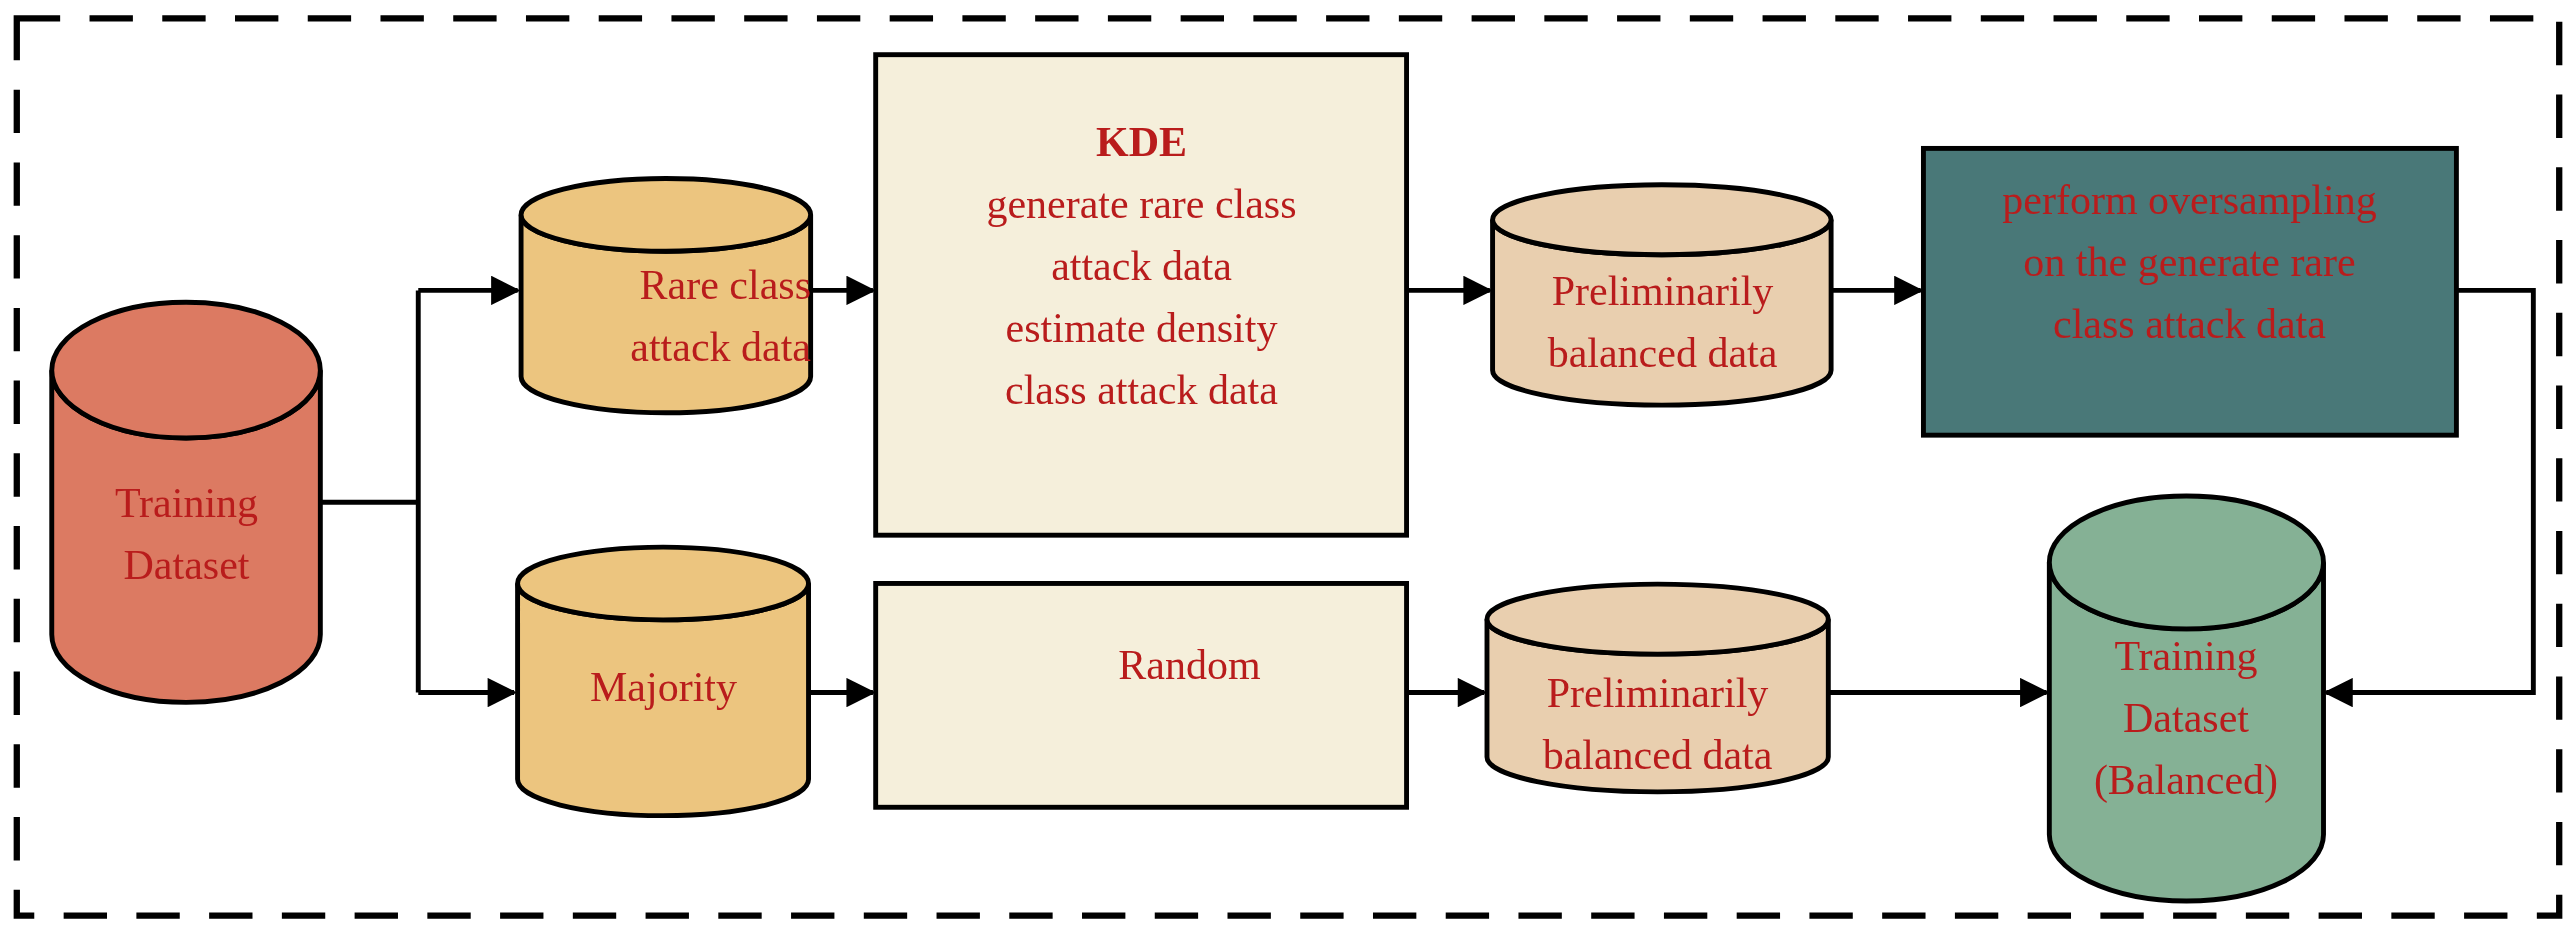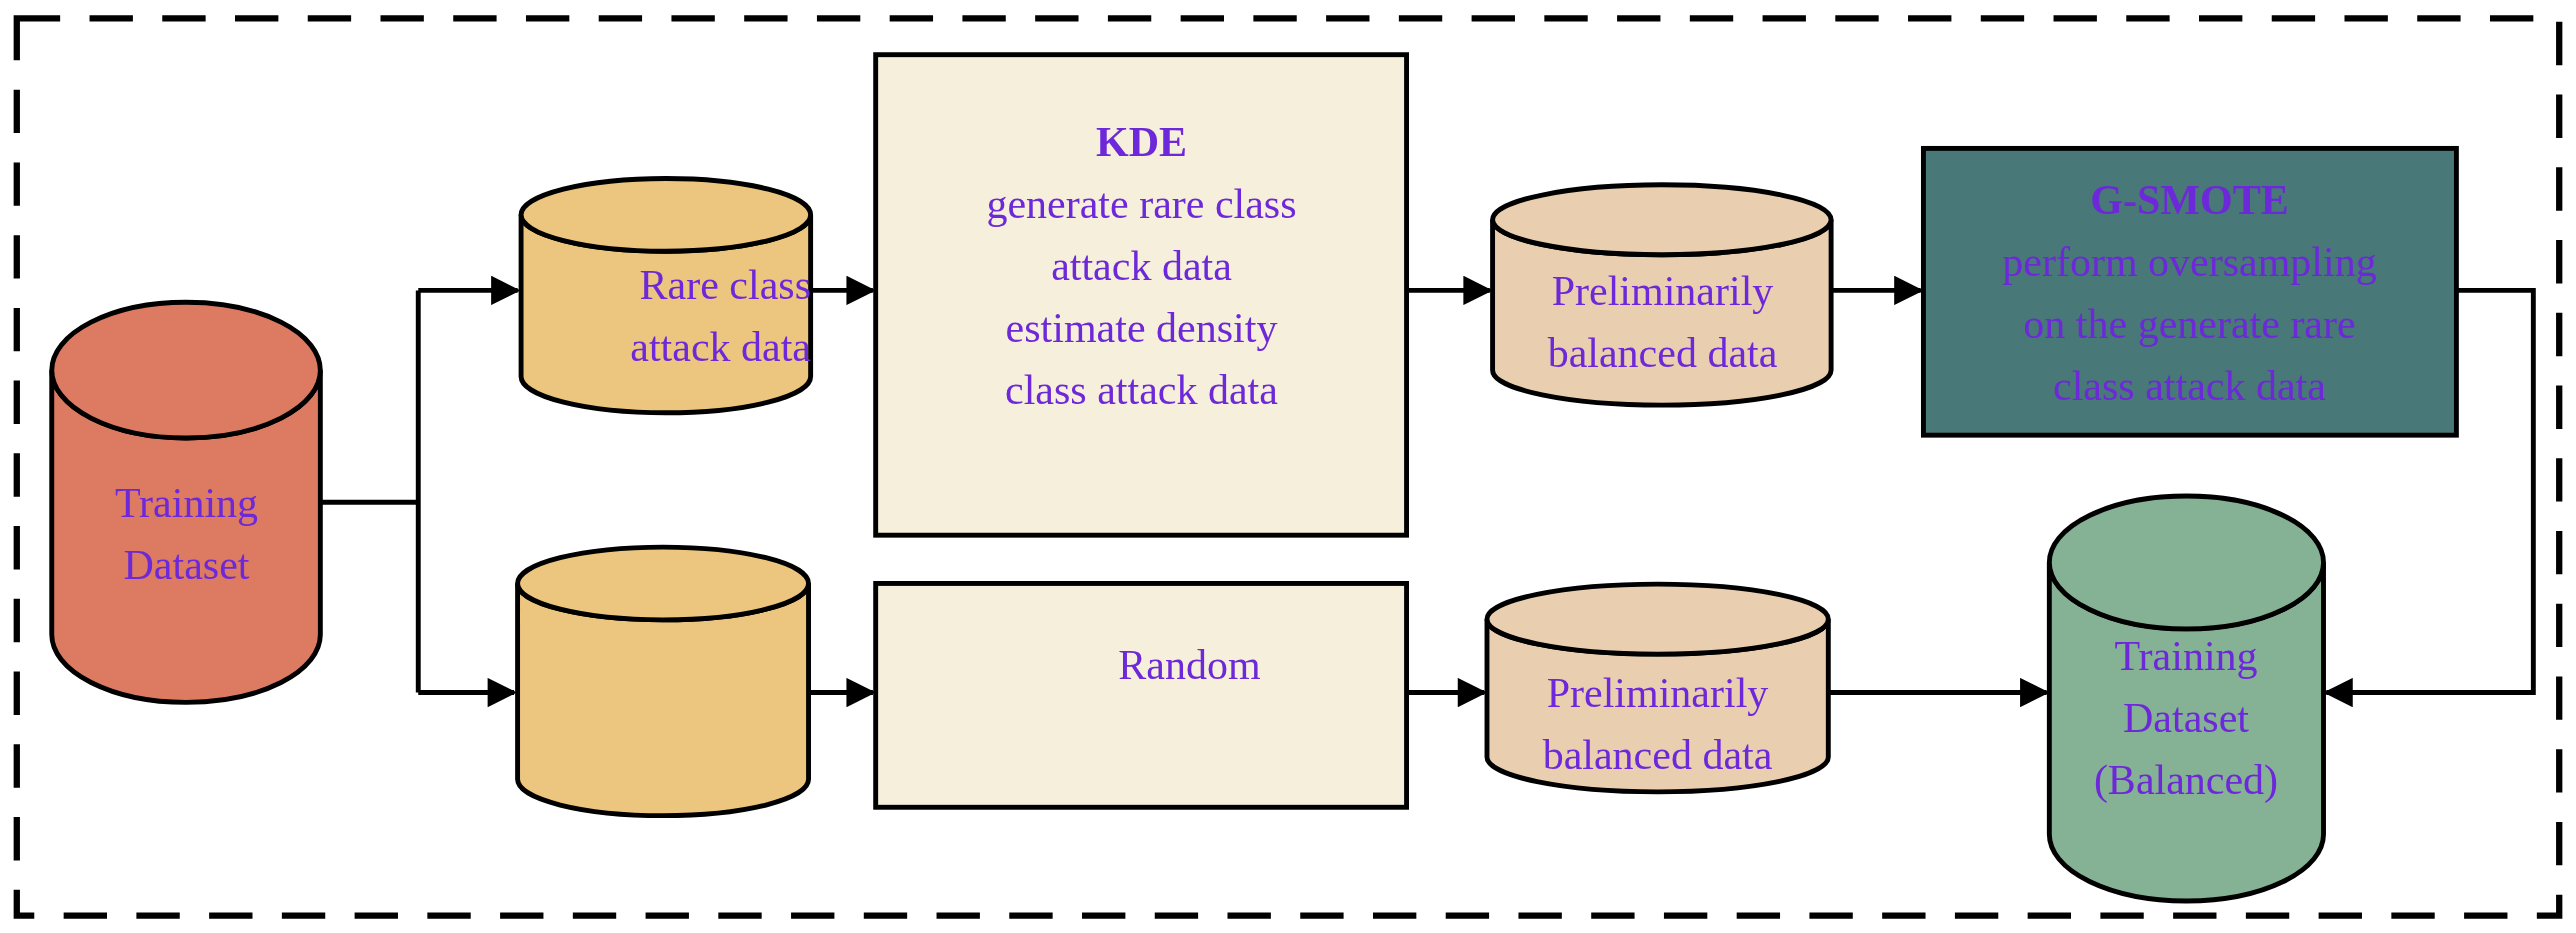--- a/index.html
+++ b/index.html
@@ -9,21 +9,21 @@
     background:#ffffff;
     font-family:"Liberation Serif", serif;
     overflow:hidden;
   }
   #shapes{position:absolute;left:0;top:0;width:2576px;height:934px;}
   .label{
     position:absolute;
     text-align:center;
     font-size:42px;
     line-height:62px;
-    color:#6d28d9;
+    color:#b91c1c;
     pointer-events:none;
   }
   .label span{display:block;}
   .label .bold{font-weight:700;}
 </style>
 </head>
 <body>
 
 <div id="canvas">
 
@@ -91,20 +91,21 @@
     <span>Training</span>
     <span>Dataset</span>
   </div>
 
   <div class="label" style="left:521px; top:254px; width:290px;text-align:right;">
     <span>Rare class</span>
     <span>attack data</span>
   </div>
 
   <div class="label" style="left:518px; top:656px; width:291px;">
+    <span>Majority</span>
   </div>
 
   <div class="label" style="left:876px; top:111px; width:531px;">
     <span class="bold">KDE</span>
     <span>generate rare class</span>
     <span>attack data</span>
     <span>estimate density</span>
     <span>class attack data</span>
   </div>
 
@@ -116,21 +117,20 @@
     <span>Preliminarily</span>
     <span>balanced data</span>
   </div>
 
   <div class="label" style="left:1487px; top:662px; width:341px;">
     <span>Preliminarily</span>
     <span>balanced data</span>
   </div>
 
   <div class="label" style="left:1923px; top:169px; width:533px;">
-    <span class="bold">G-SMOTE</span>
     <span>perform oversampling</span>
     <span>on the generate rare</span>
     <span>class attack data</span>
   </div>
 
   <div class="label" style="left:2049px; top:625px; width:274px;">
     <span>Training</span>
     <span>Dataset</span>
     <span>(Balanced)</span>
   </div>

